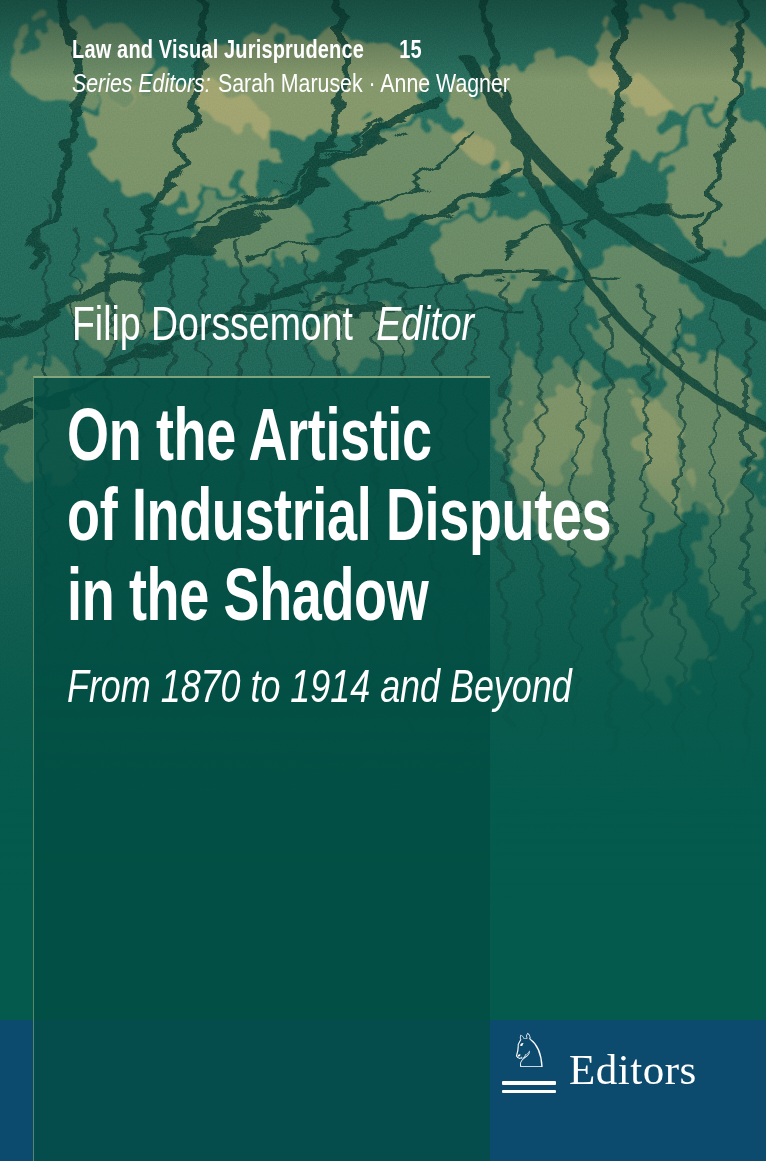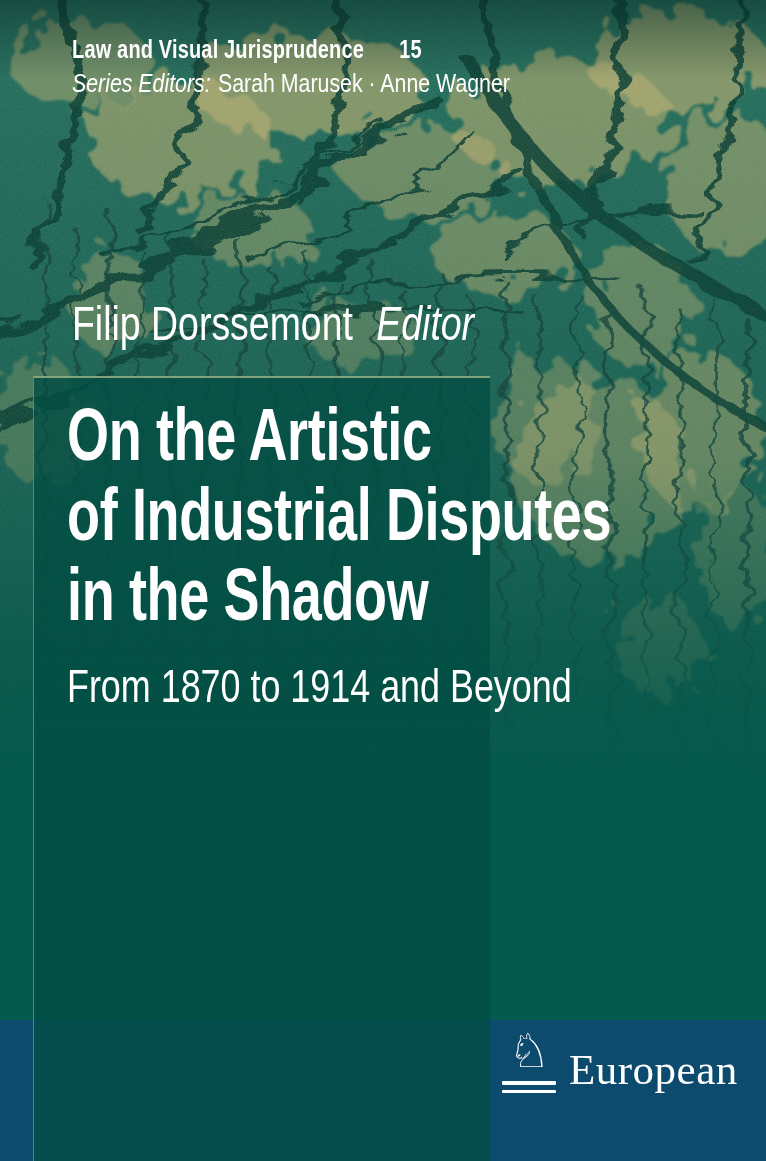--- a/index.html
+++ b/index.html
@@ -38,21 +38,21 @@
     padding:16px 0 16px 33px;
     box-sizing:border-box;
     overflow:visible;
   }
   h1,h2{margin:0;padding:0;font-weight:400;}
   .t-row{height:80px;display:flex;align-items:center;}
   .t-line{
     display:inline-block;transform:scaleX(.72);transform-origin:left center;
     white-space:nowrap;font-size:75px;font-weight:700;line-height:1;letter-spacing:-.5px;
   }
-  #subtitle-row{margin-top:26px;height:52px;display:flex;align-items:center;}
+  #subtitle-row{margin-top:26px;height:52px;display:flex;align-items:center;font-style:italic;}
   #subtitle-row .t-sub{
     display:inline-block;transform:scaleX(.78);transform-origin:left center;
     white-space:nowrap;font-size:46px;font-weight:400;line-height:1;
   }
 
   
   #publisher{position:absolute;left:501px;top:1026px;display:flex;align-items:flex-end;column-gap:12px;}
   .s-icon{width:56px;text-align:center;}
   .knight{font-family:"DejaVu Sans",sans-serif;font-size:47px;line-height:50px;color:#fff;}
   .bar{height:3.5px;background:#fff;margin:5px 1px 0 1px;border-radius:1px;}
@@ -208,16 +208,16 @@
       <span class="t-sub">From 1870 to 1914 and Beyond</span>
     </h2>
   </section>
 
   <div id="publisher">
     <div class="s-icon">
       <div class="knight">♘</div>
       <div class="bar"></div>
       <div class="bar"></div>
     </div>
-    <div class="s-word">European</div>
+    <div class="s-word">Editors</div>
   </div>
 
 </div>
 
 </body></html>

